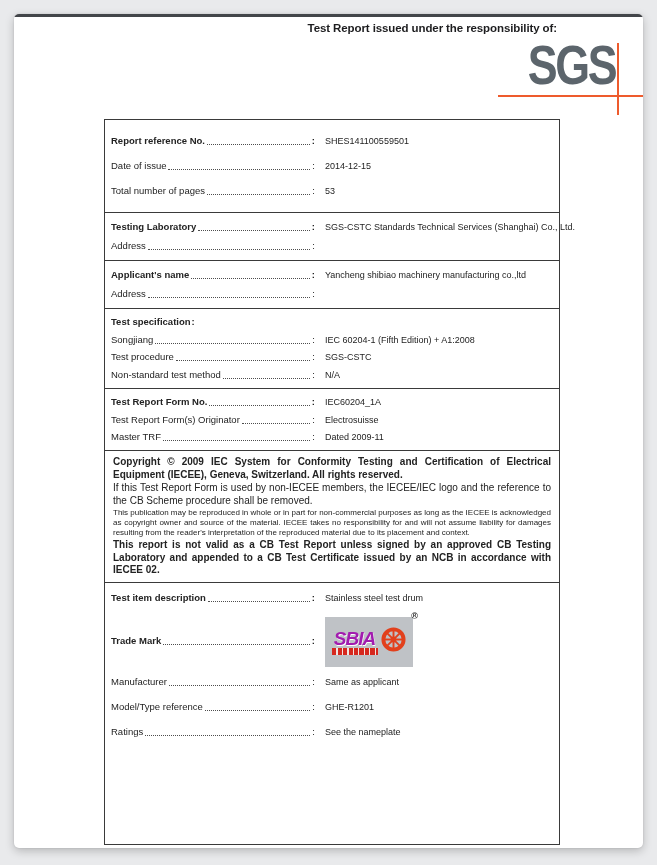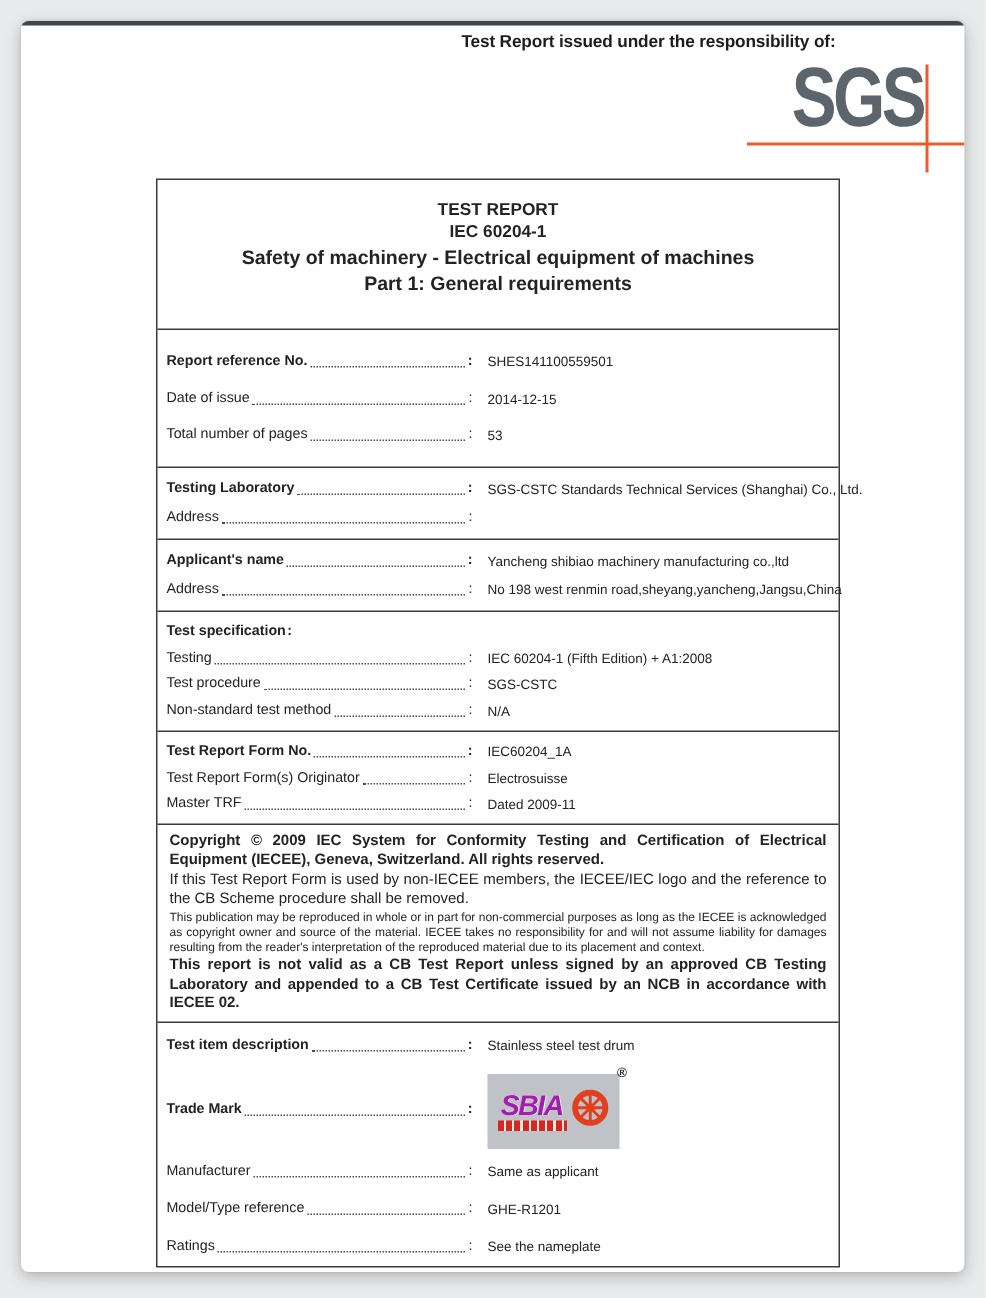--- a/index.html
+++ b/index.html
@@ -59,26 +59,20 @@
     <div class="topline"></div>
     <div class="resp-note">Test Report issued under the responsibility of:</div>
 
     <div>
       <div class="sgs-text">SGS</div>
       <div class="sgs-hline"></div>
       <div class="sgs-vline"></div>
     </div>
 
     <div class="tbl">
-        <div class="sec s0 title">
-          <div class="tl t-sm">TEST REPORT</div>
-          <div class="tl t-sm">IEC 60204-1</div>
-          <div class="tl t-lg">Safety of machinery - Electrical equipment of machines</div>
-          <div class="tl t-lg">Part 1: General requirements</div>
-        </div>
         <div class="sec s1 fields">
           <div class="row">
             <div class="lbl b">
               <div class="lt">Report reference No.</div>
               <div class="leader"></div>
               <div class="colon">:</div>
             </div>
             <div class="val">SHES141100559501</div>
           </div>
           <div class="row">
@@ -123,33 +117,32 @@
               <div class="colon">:</div>
             </div>
             <div class="val">Yancheng shibiao machinery manufacturing co.,ltd</div>
           </div>
           <div class="row">
             <div class="lbl">
               <div class="lt">Address</div>
               <div class="leader"></div>
               <div class="colon">:</div>
             </div>
-            <div class="val">No 198 west renmin road,sheyang,yancheng,Jangsu,China</div>
           </div>
         </div>
         <div class="sec s4 fields">
           <div class="row">
             <div class="lbl b">
               <div class="lt">Test specification</div>
               <div class="colon">:</div>
             </div>
           </div>
           <div class="row">
             <div class="lbl">
-              <div class="lt">Testing</div>
+              <div class="lt">Songjiang</div>
               <div class="leader"></div>
               <div class="colon">:</div>
             </div>
             <div class="val">IEC 60204-1 (Fifth Edition) + A1:2008</div>
           </div>
           <div class="row">
             <div class="lbl">
               <div class="lt">Test procedure</div>
               <div class="leader"></div>
               <div class="colon">:</div>

